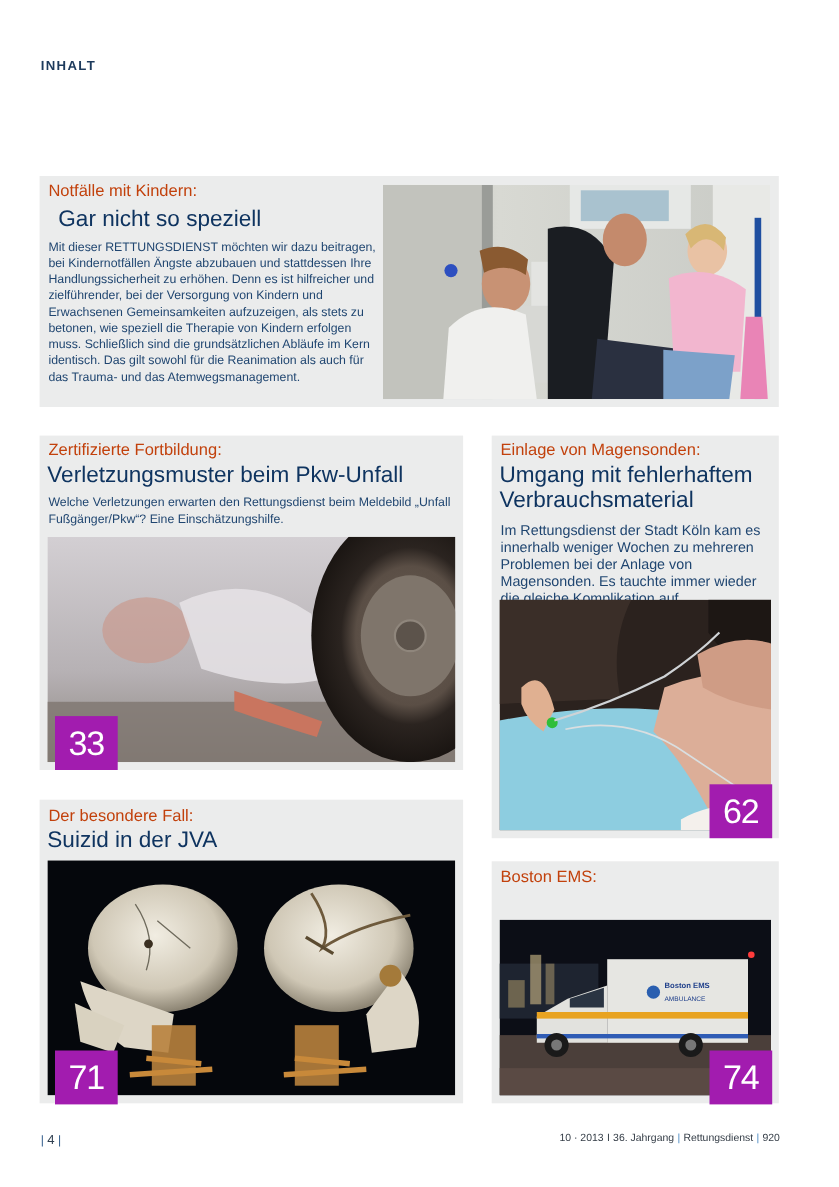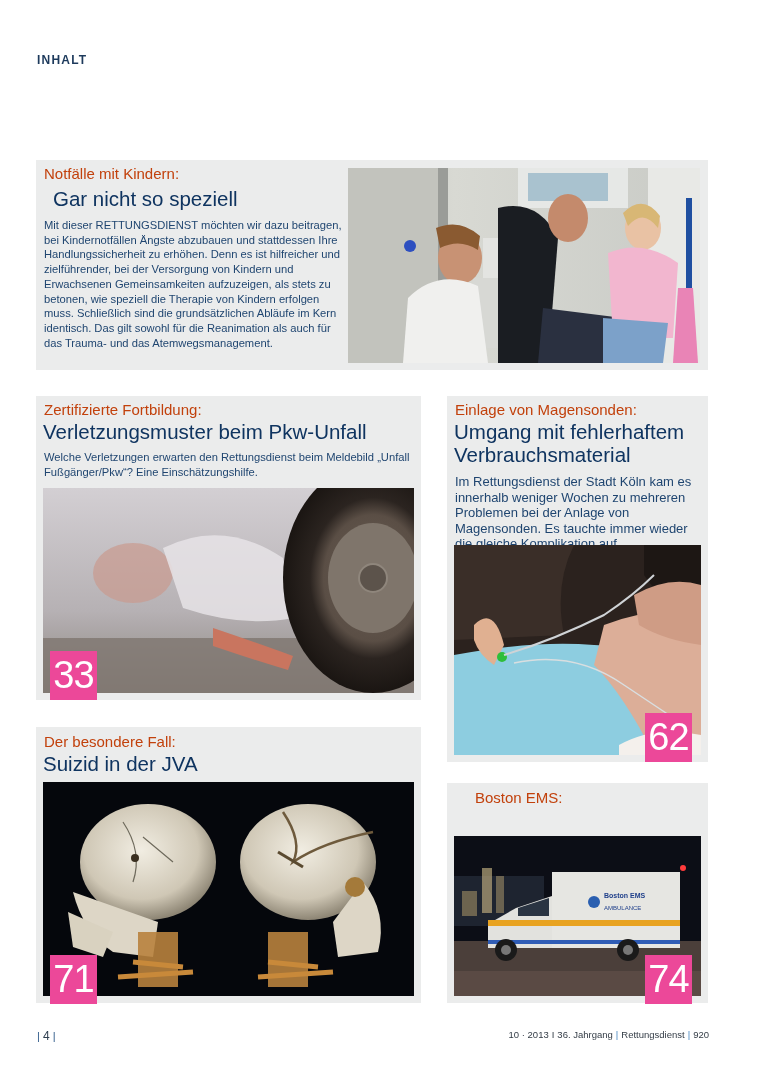--- a/index.html
+++ b/index.html
@@ -11,22 +11,22 @@
     font-size: 12px; font-weight: bold; letter-spacing: 1.2px; color: #1d3a5c; text-align: center;
   }
 
   .box { position: absolute; background: #ebecec; }
   .kicker { position: absolute; font-size: 15px; color: #c2410c; white-space: nowrap; }
   .headline { position: absolute; font-size: 20.5px; color: #0f3460; line-height: 24px; white-space: nowrap; }
   .teaser { position: absolute; font-size: 11.3px; line-height: 14.9px; color: #1f4570; }
 
   .photo { position: absolute; overflow: hidden; }
   .badge {
-    position: absolute; width: 47px; height: 49px; background: #ec4899;
-    color: #ffffff; font-size: 38px; line-height: 49px; text-align: center; letter-spacing: -1px;
+    position: absolute; width: 57px; height: 49px; background: #a21caf;
+    color: #ffffff; font-size: 31px; line-height: 49px; text-align: center; letter-spacing: -1px;
   }
 
   .footer-left { position: absolute; left: 37px; top: 1029px; font-size: 11px; color: #2f5b8a; }
   .footer-left .pg { color: #2f3f50; font-size: 12px; }
   .footer-right { position: absolute; right: 54px; top: 1029px; font-size: 9.5px; color: #333c46; white-space: nowrap; }
   .footer-right .sep { color: #4a89c2; padding: 0 3px; }
 </style>
 </head>
 <body>
 
@@ -151,21 +151,21 @@
     <circle cx="312" cy="105" r="10" fill="#a47a3a"></circle>
     <rect x="225" y="150" width="40" height="55" fill="#b8823d" opacity="0.9"></rect>
     <path d="M215 195 L290 190 M225 180 L275 185" stroke="#c8893a" stroke-width="5"></path>
     <path d="M240 30 Q260 60 250 80 Q280 60 330 50" stroke="#6e5a3c" stroke-width="2.5" fill="none"></path>
     <path d="M235 70 L260 85" stroke="#5a4a30" stroke-width="3"></path>
   </svg>
 </div>
 <div class="badge" style="left:50px; top:955px;">71</div>
 
 <div class="box" style="left:447px; top:783px; width:261px; height:220px;"></div>
-<div class="kicker" style="left:455px; top:789px;margin-left:20px;">Boston EMS:</div>
+<div class="kicker" style="left:455px; top:789px;">Boston EMS:</div>
 <div class="headline" style="left:454px; top:850px; font-size:19.5px;">Traditionell gut</div>
 <div class="photo" style="left:454px; top:836px; width:247px; height:160px;">
   <svg width="247" height="160" viewBox="0 0 247 160">
     <rect width="247" height="160" fill="#0c0e16"></rect>
     <rect x="0" y="40" width="90" height="50" fill="#1e2430"></rect>
     <rect x="28" y="32" width="10" height="45" fill="#b7a57a" opacity="0.7"></rect>
     <rect x="42" y="40" width="8" height="37" fill="#9c8c66" opacity="0.6"></rect>
     <rect x="8" y="55" width="15" height="25" fill="#a28f64" opacity="0.6"></rect>
     <rect x="0" y="105" width="247" height="55" fill="#4b3f3a"></rect>
     <rect x="0" y="135" width="247" height="25" fill="#5a4a44"></rect>

